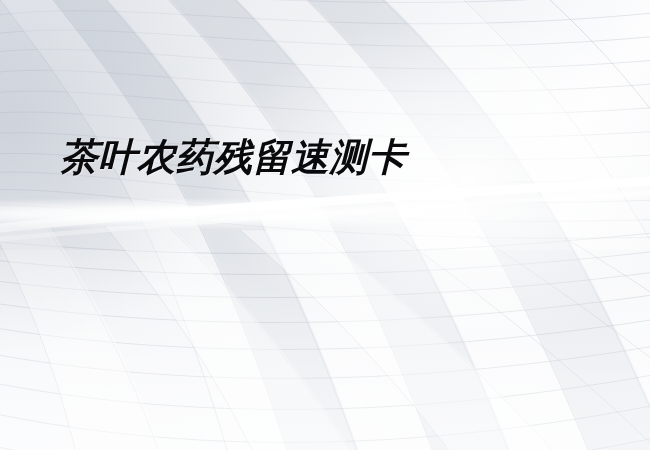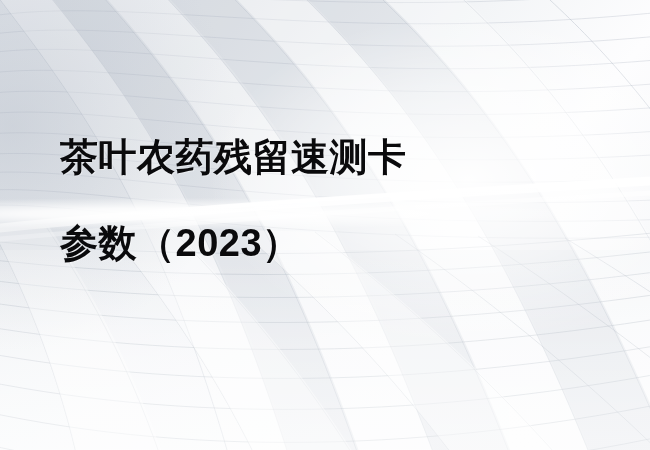--- a/index.html
+++ b/index.html
@@ -7,20 +7,21 @@
     padding: 0;
     background: #ffffff;
   }
   #banner {
     position: relative;
     width: 650px;
     height: 450px;
     overflow: hidden;
     background: #fdba74;
     font-family: "Liberation Sans", "DejaVu Sans", sans-serif;
+    font-style: italic;
   }
   #bg-svg {
     position: absolute;
     left: 0;
     top: 0;
     width: 650px;
     height: 450px;
     display: block;
   }
   
@@ -176,16 +177,15 @@
     </g>
   </svg>
 
   <div class="sheen" id="sheen-corner-dark"></div>
   <div class="sheen" id="sheen-radial"></div>
   <div class="sheen" id="sheen-bottom"></div>
   <div class="sheen" id="sheen-streak"></div>
 
   <div id="title-block">
     <div class="title-line" id="title-line-1">茶叶农药残留速测卡</div>
-    <div class="title-line" id="title-line-2">参数（2023）</div>
   </div>
 
 </div>
 
 </body></html>

